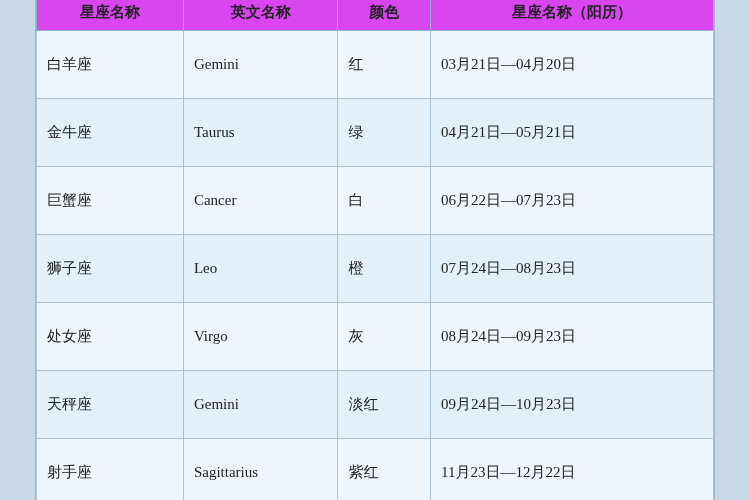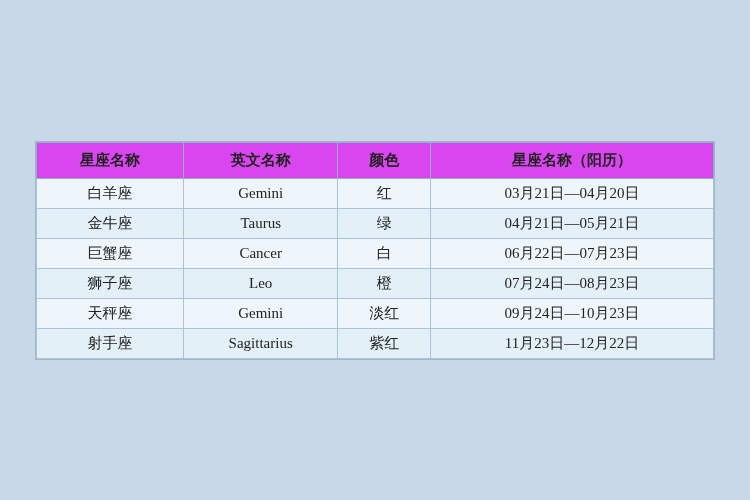--- a/index.html
+++ b/index.html
@@ -25,22 +25,22 @@
       background-color: #d946ef;
       border: 1px solid #90b0c8;
       padding: 8px 10px;
       text-align: center;
       font-size: 15px;
       font-weight: bold;
       color: #222;
     }
     tbody tr td {
       border: 1px solid #a8c4d8;
-      padding: 5px 10px;
-      text-align: center;
+      padding: 24px 10px;
+      text-align: left;
       font-size: 15px;
       color: #222;
       background-color: #eef5fb;
     }
     tbody tr:nth-child(even) td {
       background-color: #e4f0f8;
     }
   </style>
 </head>
 <body>
@@ -76,20 +76,26 @@
           <td>白</td>
           <td>06月22日—07月23日</td>
         </tr>
         <tr>
           <td>狮子座</td>
           <td>Leo</td>
           <td>橙</td>
           <td>07月24日—08月23日</td>
         </tr>
         <tr>
+          <td>处女座</td>
+          <td>Virgo</td>
+          <td>灰</td>
+          <td>08月24日—09月23日</td>
+        </tr>
+        <tr>
           <td>天秤座</td>
           <td>Gemini</td>
           <td>淡红</td>
           <td>09月24日—10月23日</td>
         </tr>
         <tr>
           <td>射手座</td>
           <td>Sagittarius</td>
           <td>紫红</td>
           <td>11月23日—12月22日</td>

